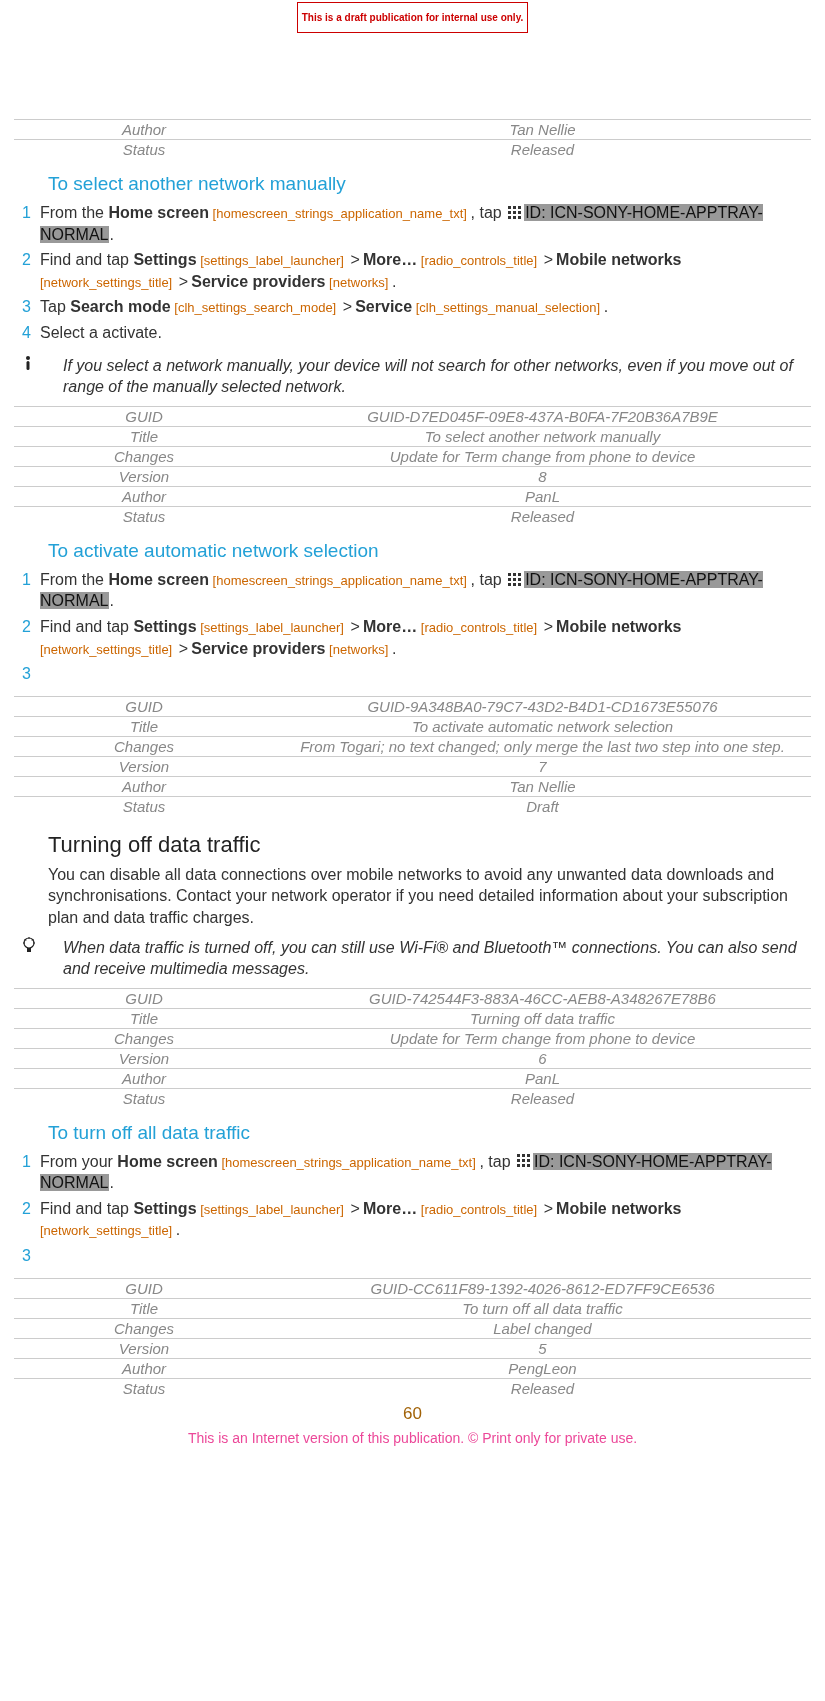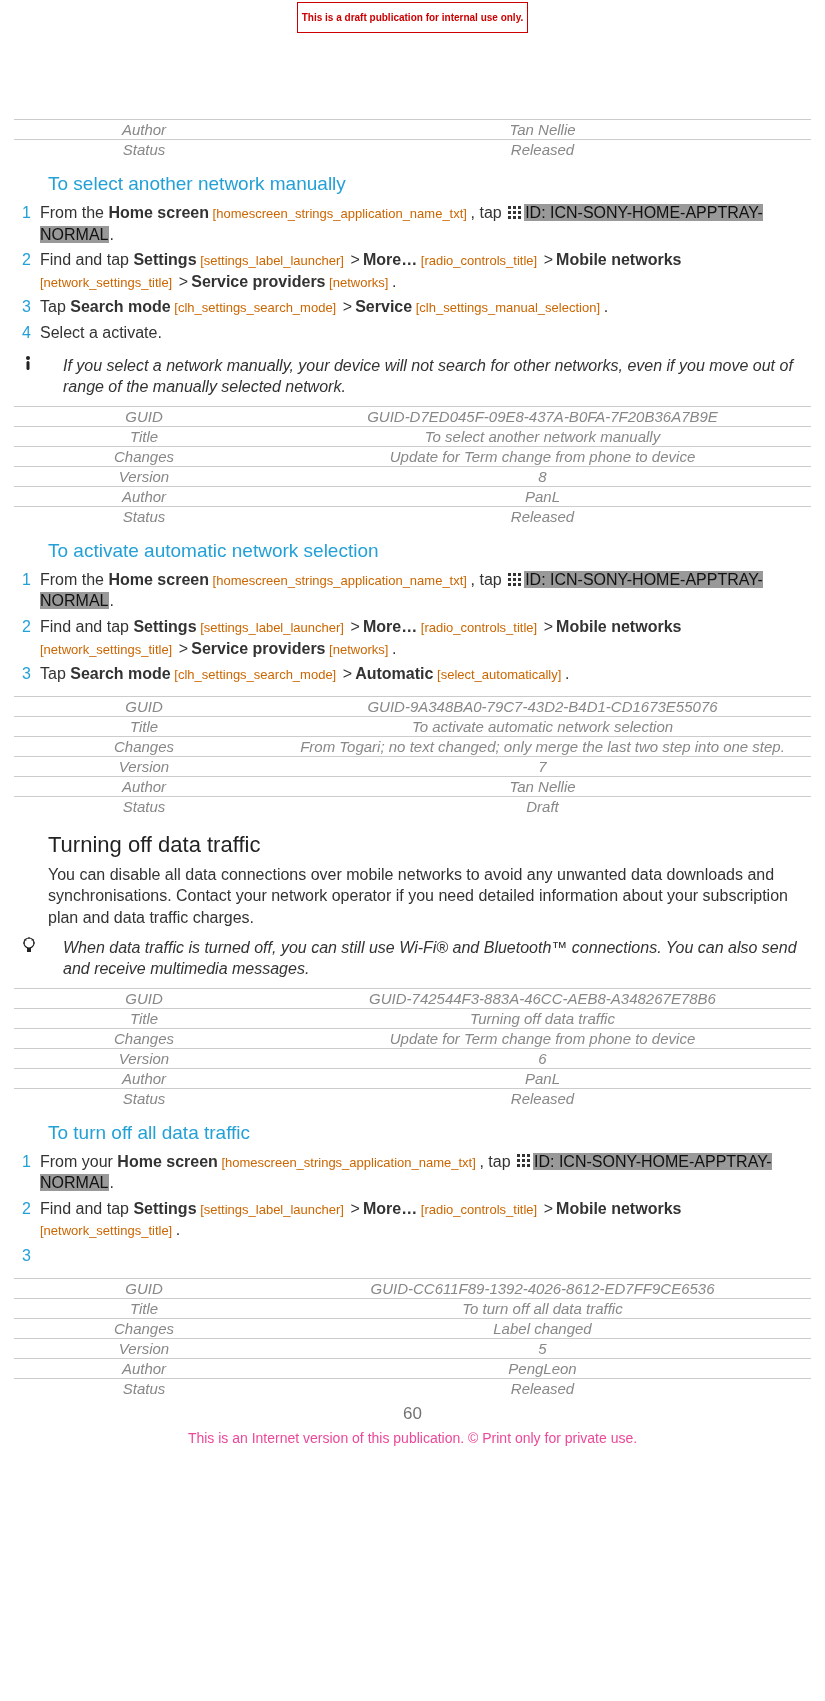--- a/index.html
+++ b/index.html
@@ -118,21 +118,21 @@
     margin-left: 23px;
     line-height: 1.35;
     font-style: italic;
   }
   .body-para {
     margin: 4px 0 6px 34px;
     line-height: 1.35;
   }
   .page-number {
     text-align: center;
-    color: #737373;
+    color: #a16207;
     font-size: 17px;
   }
   .footer-note {
     text-align: center;
     color: #ec4899;
     font-size: 14px;
     margin: 6px 0 12px 0;
   }
 </style>
 </head>
@@ -251,23 +251,20 @@
       </span>
     </li>
     <li>
       <span class="num">2</span>
       <span class="body">
         <span>Find and tap </span><span class="b">Settings</span><span class="sref"> [settings_label_launcher] </span><span class="gt">&gt;</span><span class="b">More…</span><span class="sref"> [radio_controls_title] </span><span class="gt">&gt;</span><span class="b">Mobile networks</span><span class="sref"> [network_settings_title] </span><span class="gt">&gt;</span><span class="b">Service providers</span><span class="sref"> [networks] </span><span>.</span>
       </span>
     </li>
     <li>
       <span class="num">3</span>
-      <span class="body">
-        <span>Tap </span><span class="b">Search mode</span><span class="sref"> [clh_settings_search_mode] </span><span class="gt">&gt;</span><span class="b">Automatic</span><span class="sref"> [select_automatically] </span><span>.</span>
-      </span>
     </li>
   </ol>
 
   <table class="meta-table">
     <tbody>
         <tr>
           <td class="k">GUID</td>
           <td>GUID-9A348BA0-79C7-43D2-B4D1-CD1673E55076</td>
         </tr>
     <tr>

